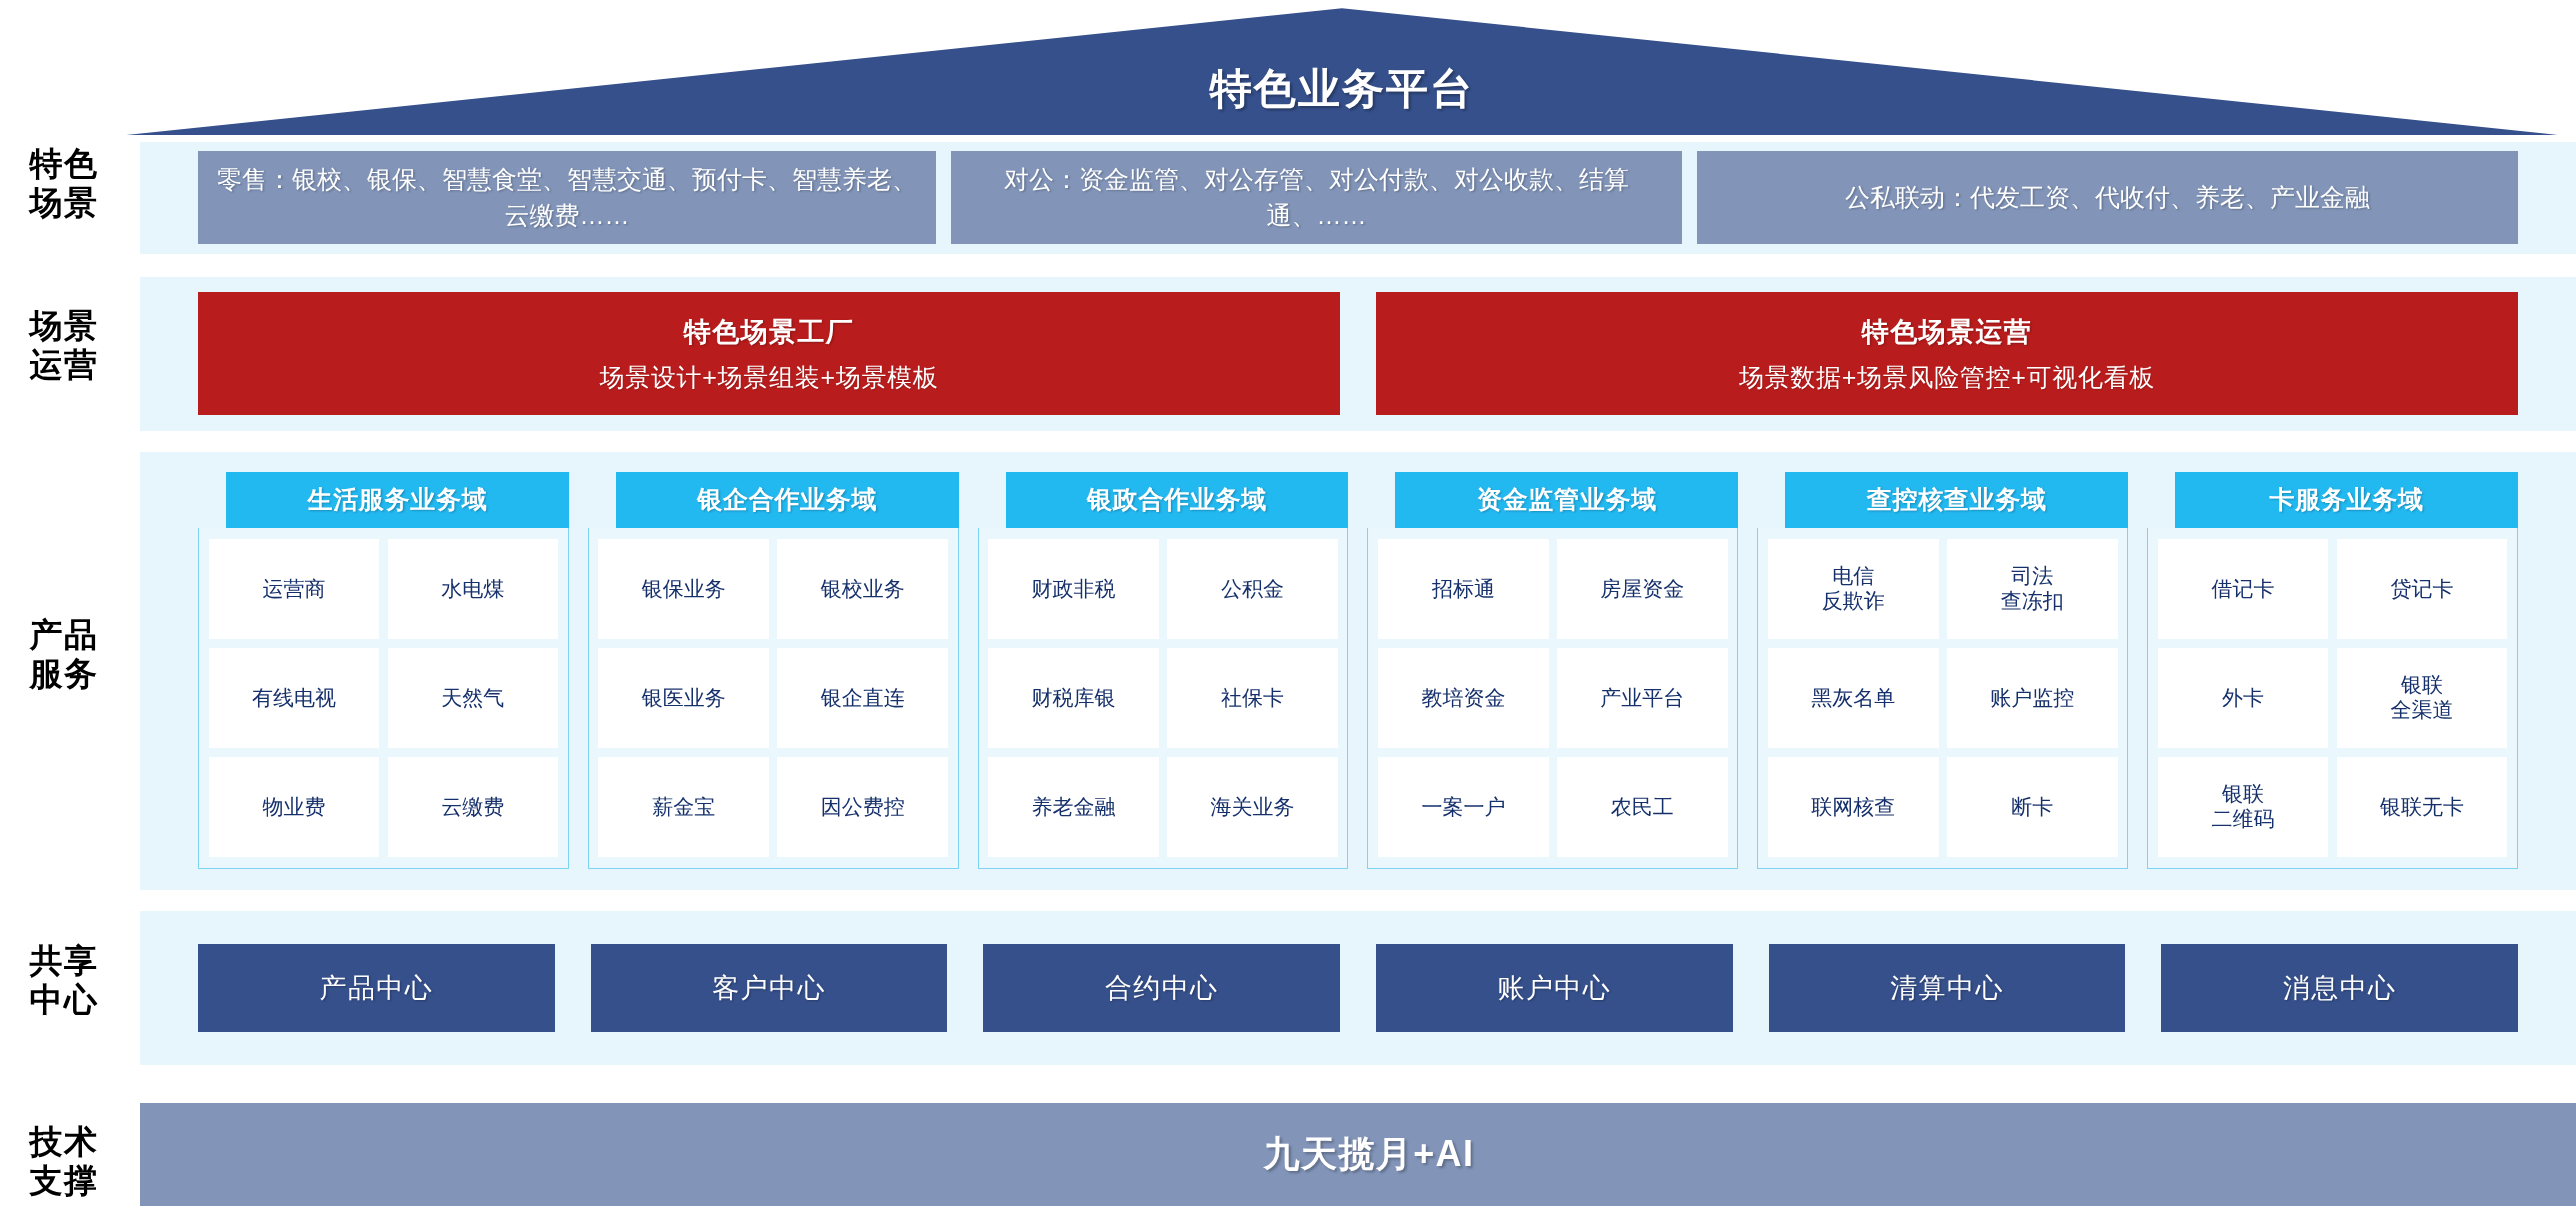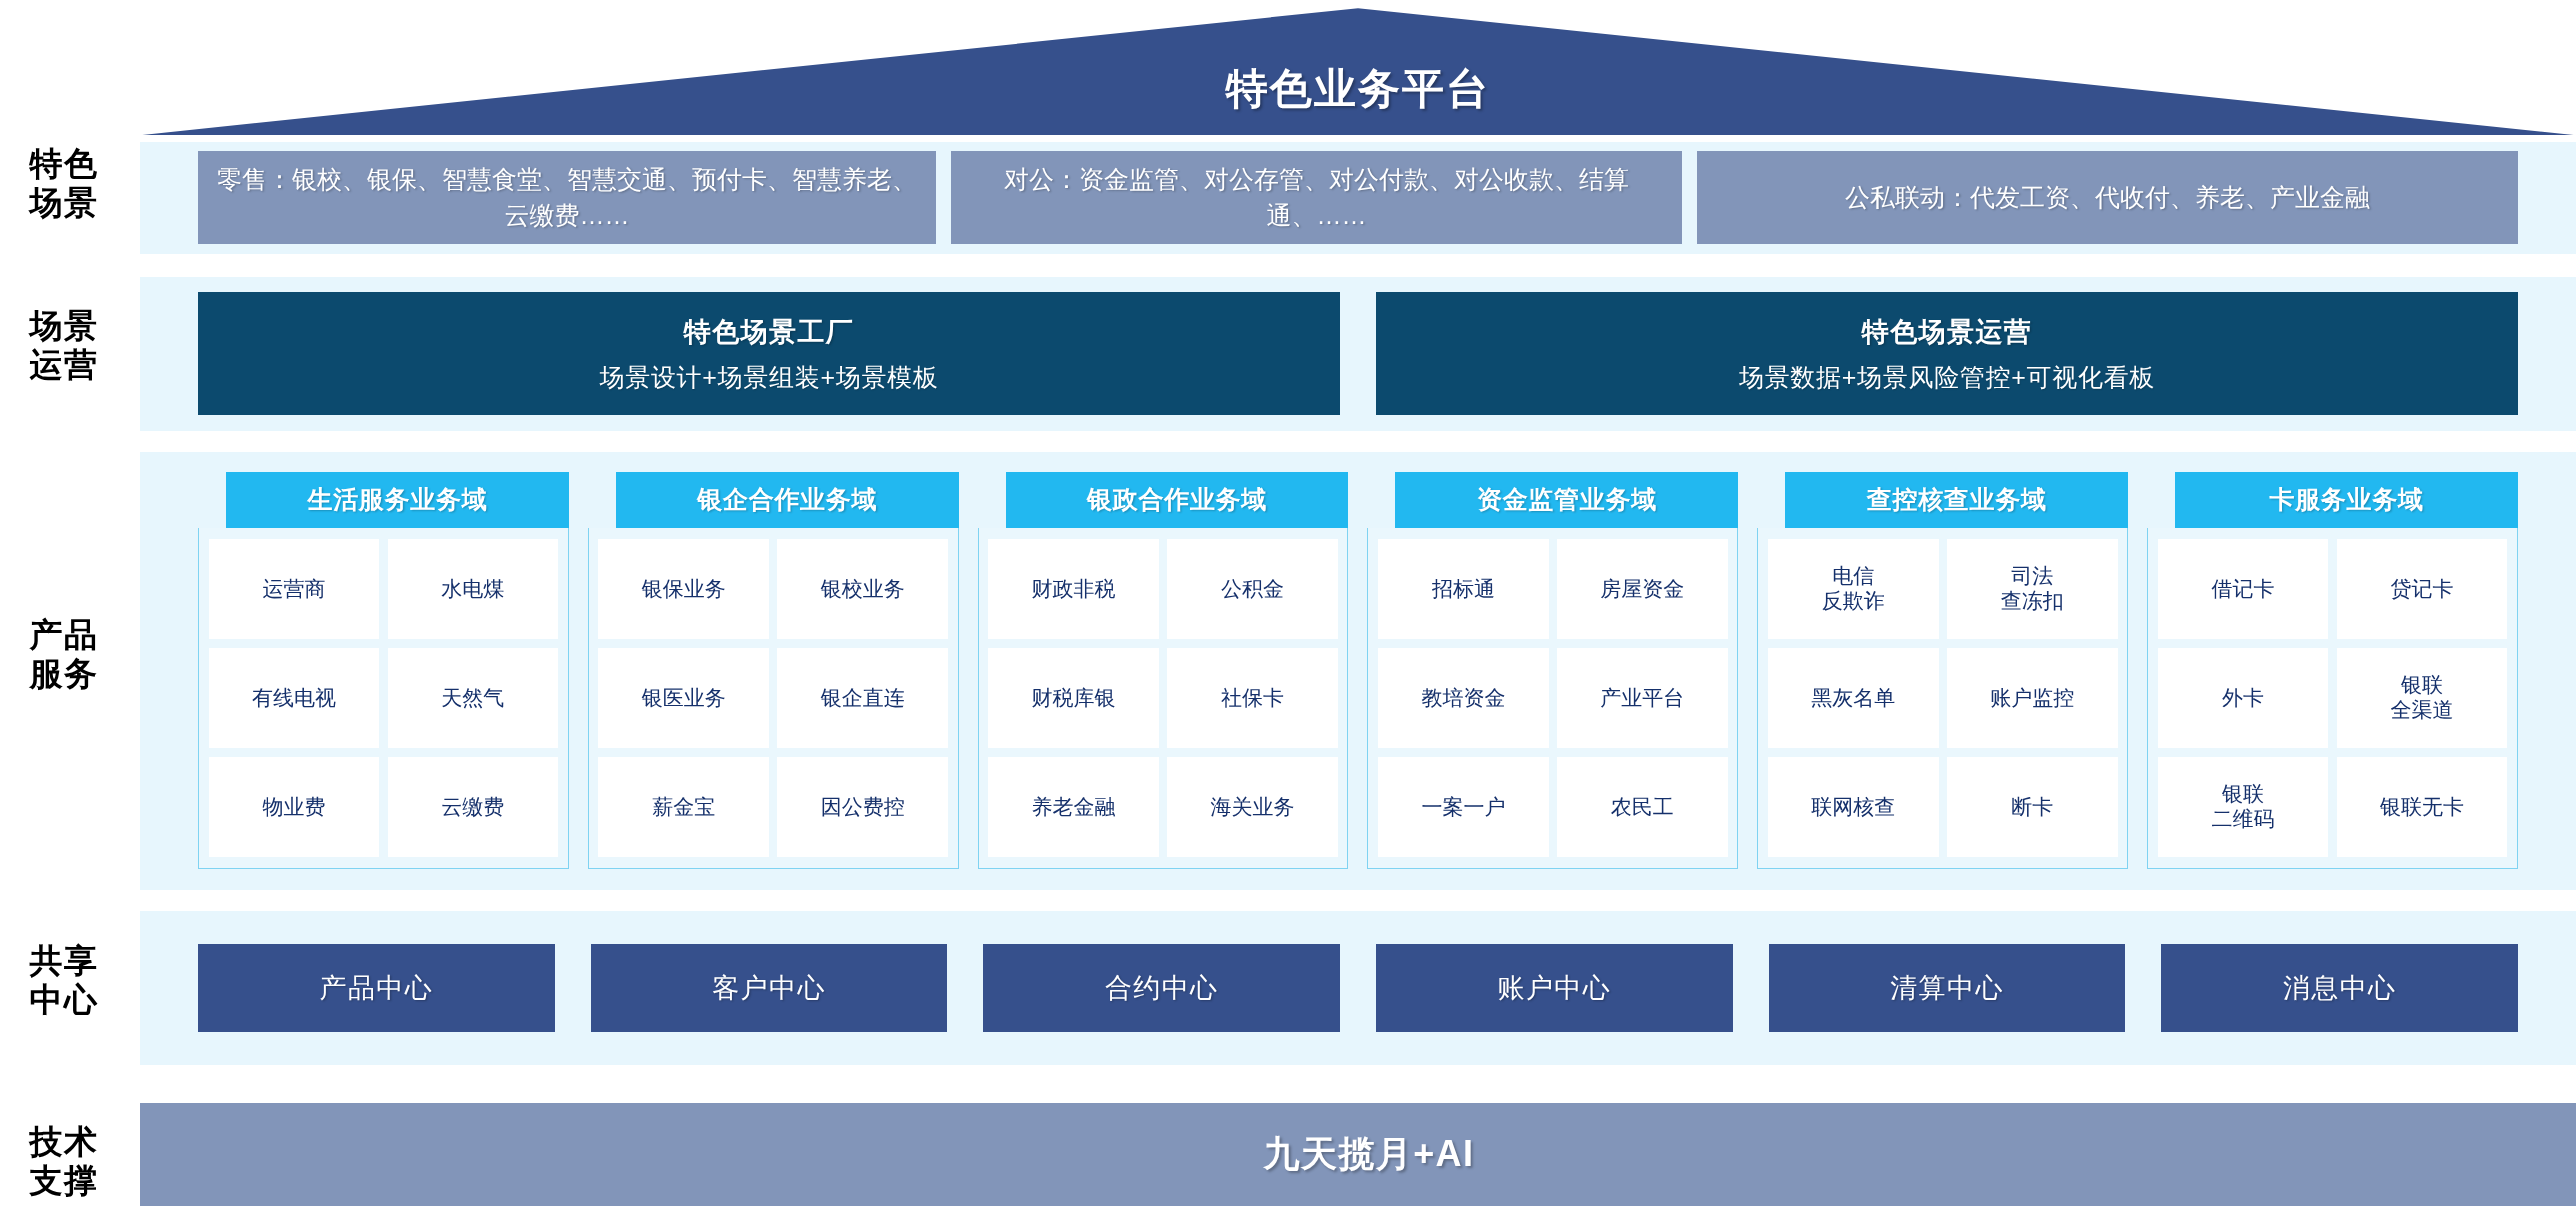--- a/index.html
+++ b/index.html
@@ -13,21 +13,21 @@
   .page {
     position: relative;
     width: 2576px;
     height: 1232px;
     background: #ffffff;
   }
 
   
   .roof {
     position: absolute;
-    left: 140px;
+    left: 124px;
     top: 8.2px;
     width: 2436px;
     height: 127px;
     font-family: Liberation Serif, serif;
   }
   .roof-shape {
     position: absolute;
     inset: 0;
     background: #36508c;
     clip-path: polygon(0% 100%, 50% 0%, 100% 100%);
@@ -97,21 +97,21 @@
     left: 140px;
     top: 292px;
     width: 2436px;
     height: 123px;
     display: flex;
     padding: 0 58px;
     gap: 36px;
   }
   .ops-box {
     flex: 1 1 0;
-    background: #0c4a6e;
+    background: #b91c1c;
     color: #ffffff;
     display: flex;
     flex-direction: column;
     align-items: center;
     justify-content: center;
     gap: 11px;
   }
   .ops-title {
     font-size: 27px;
     font-weight: bold;

